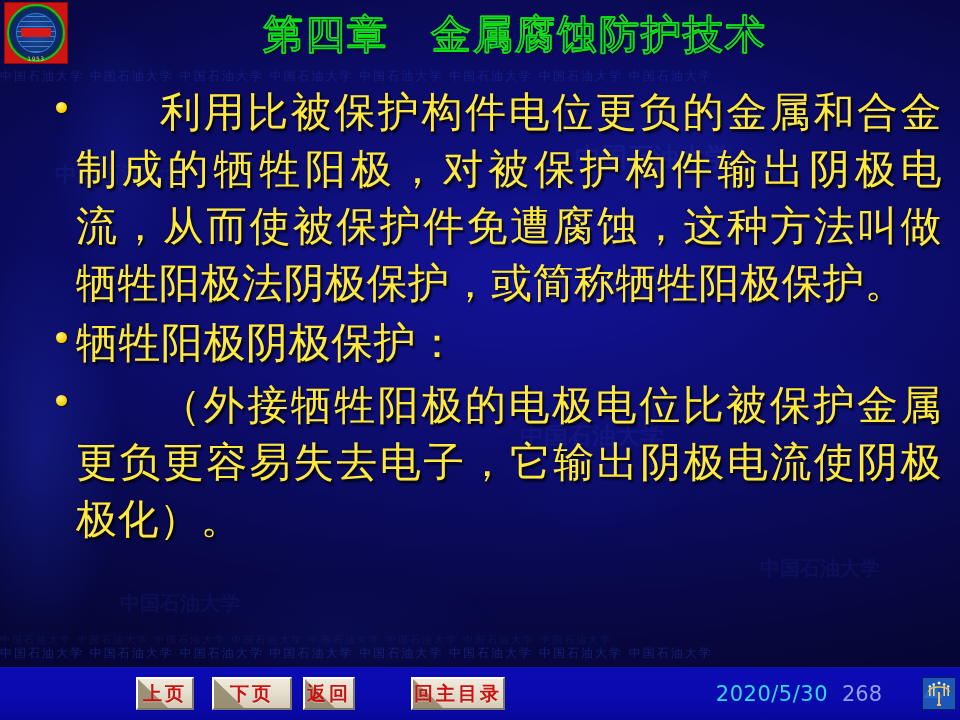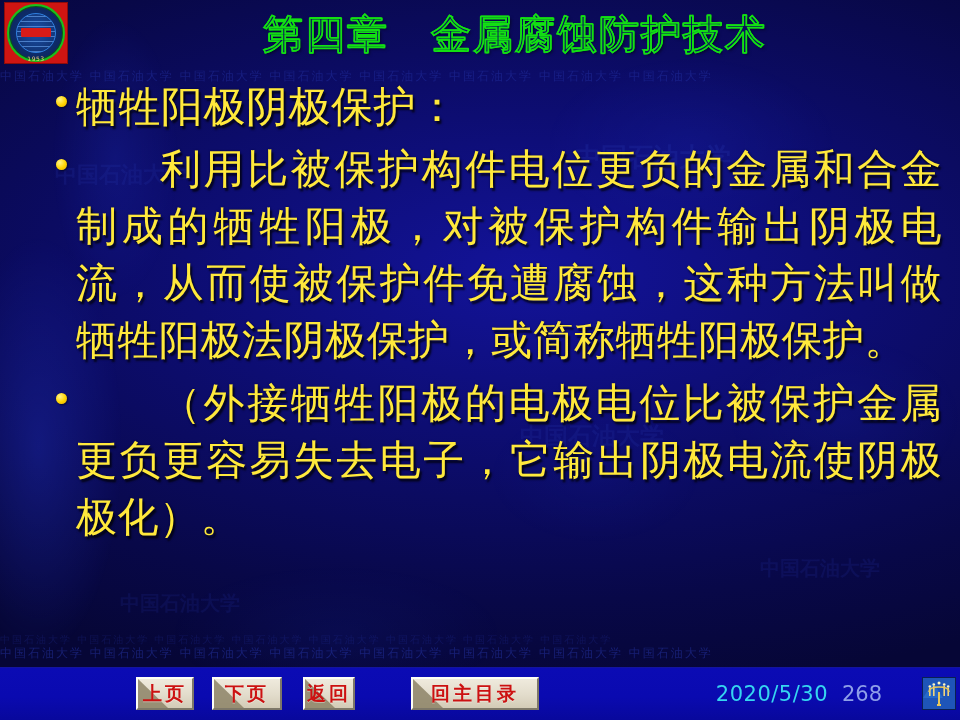--- a/index.html
+++ b/index.html
@@ -229,23 +229,23 @@
     z-index: 2;
     color: #cc1111;
     font-size: 19px;
     font-weight: bold;
     letter-spacing: 3px;
     text-shadow: 0 1px 0 rgba(255,255,255,.35);
     white-space: nowrap;
     font-family: "DejaVu Sans", "Liberation Sans", sans-serif;
   }
   .nb-prev { left: 136px; width: 58px; }
-  .nb-next { left: 212px; width: 70px; }
+  .nb-next { left: 212px; width: 80px; }
   .nb-back { left: 303px; width: 52px; }
-  .nb-home { left: 411px; width: 128px; }
+  .nb-home { left: 411px; width: 94px; }
 
   .footer-date {
     position: absolute;
     right: 132px;
     top: 14px;
     color: #35d6f0;
     font-size: 21px;
     letter-spacing: .5px;
     font-family: "DejaVu Sans", "Liberation Sans", sans-serif;
   }
@@ -290,32 +290,32 @@
   <div class="header">
     <div class="logo">
       <div class="logo-ring"></div>
       <div class="logo-year">1953</div>
     </div>
     <div class="title">第四章　金属腐蚀防护技术</div>
   </div>
 
   <div class="body">
 
+    <div class="para p2">
+      <div class="bullet">
+          <i></i>
+        </div>
+      <div class="ptext"><span class="indent"></span><span>利用比被保护构件电位更负的金属和合金制成的牺牲阳极，对被保护构件输出阴极电流，从而使被保护件免遭腐蚀，这种方法叫做牺牲阳极法阴极保护，或简称牺牲阳极保护。</span></div>
+    </div>
+
     <div class="para p1">
       <div class="bullet">
           <i></i>
         </div>
       <div class="ptext">牺牲阳极阴极保护：</div>
-    </div>
-
-    <div class="para p2">
-      <div class="bullet">
-          <i></i>
-        </div>
-      <div class="ptext"><span class="indent"></span><span>利用比被保护构件电位更负的金属和合金制成的牺牲阳极，对被保护构件输出阴极电流，从而使被保护件免遭腐蚀，这种方法叫做牺牲阳极法阴极保护，或简称牺牲阳极保护。</span></div>
     </div>
 
     <div class="para p3">
       <div class="bullet">
           <i></i>
         </div>
       <div class="ptext"><span class="indent"></span><span>（外接牺牲阳极的电极电位比被保护金属更负更容易失去电子，它输出阴极电流使阴极极化）。</span></div>
     </div>
 
   </div>

